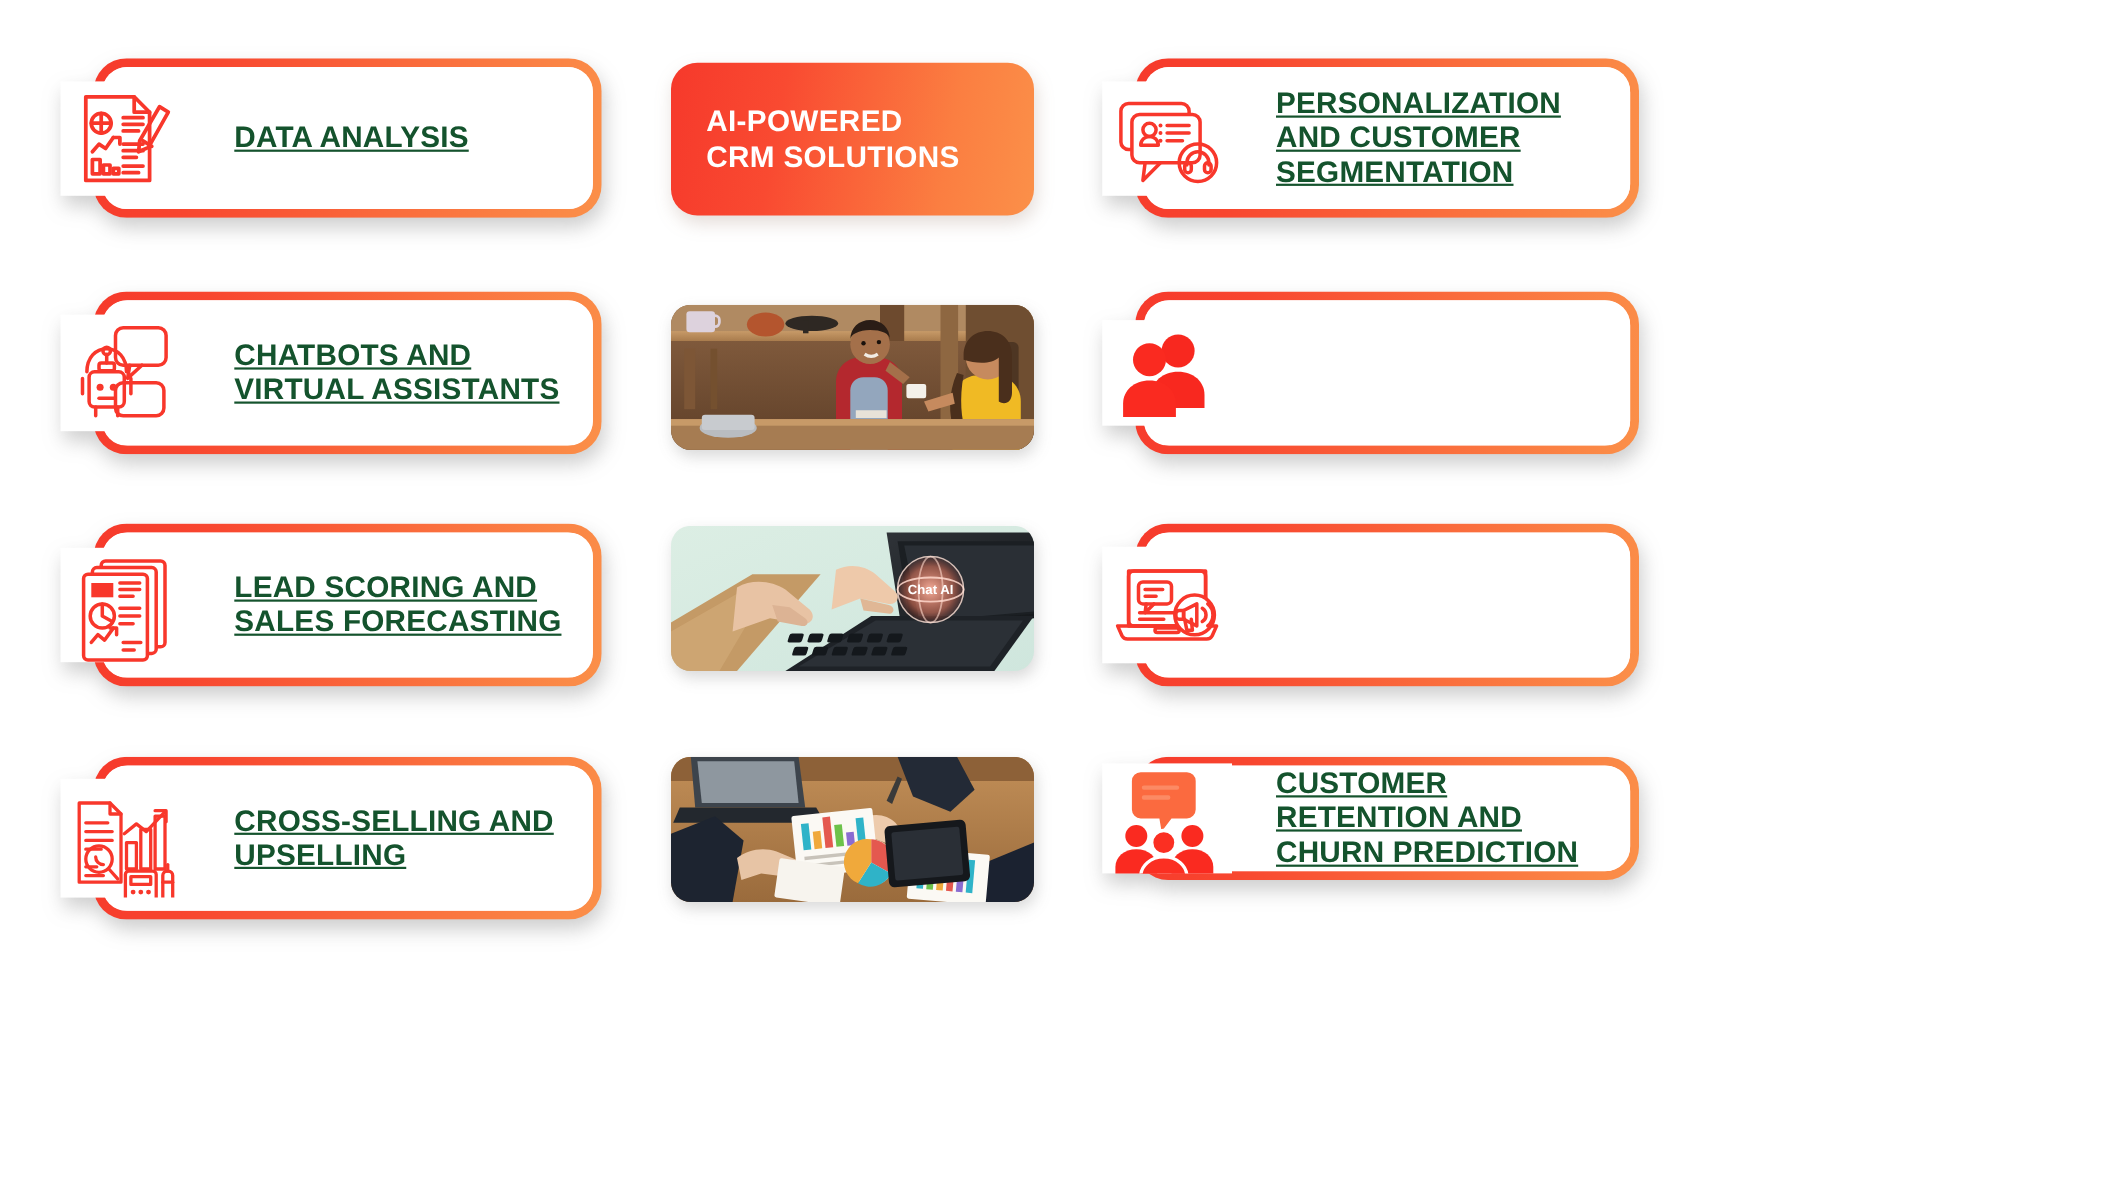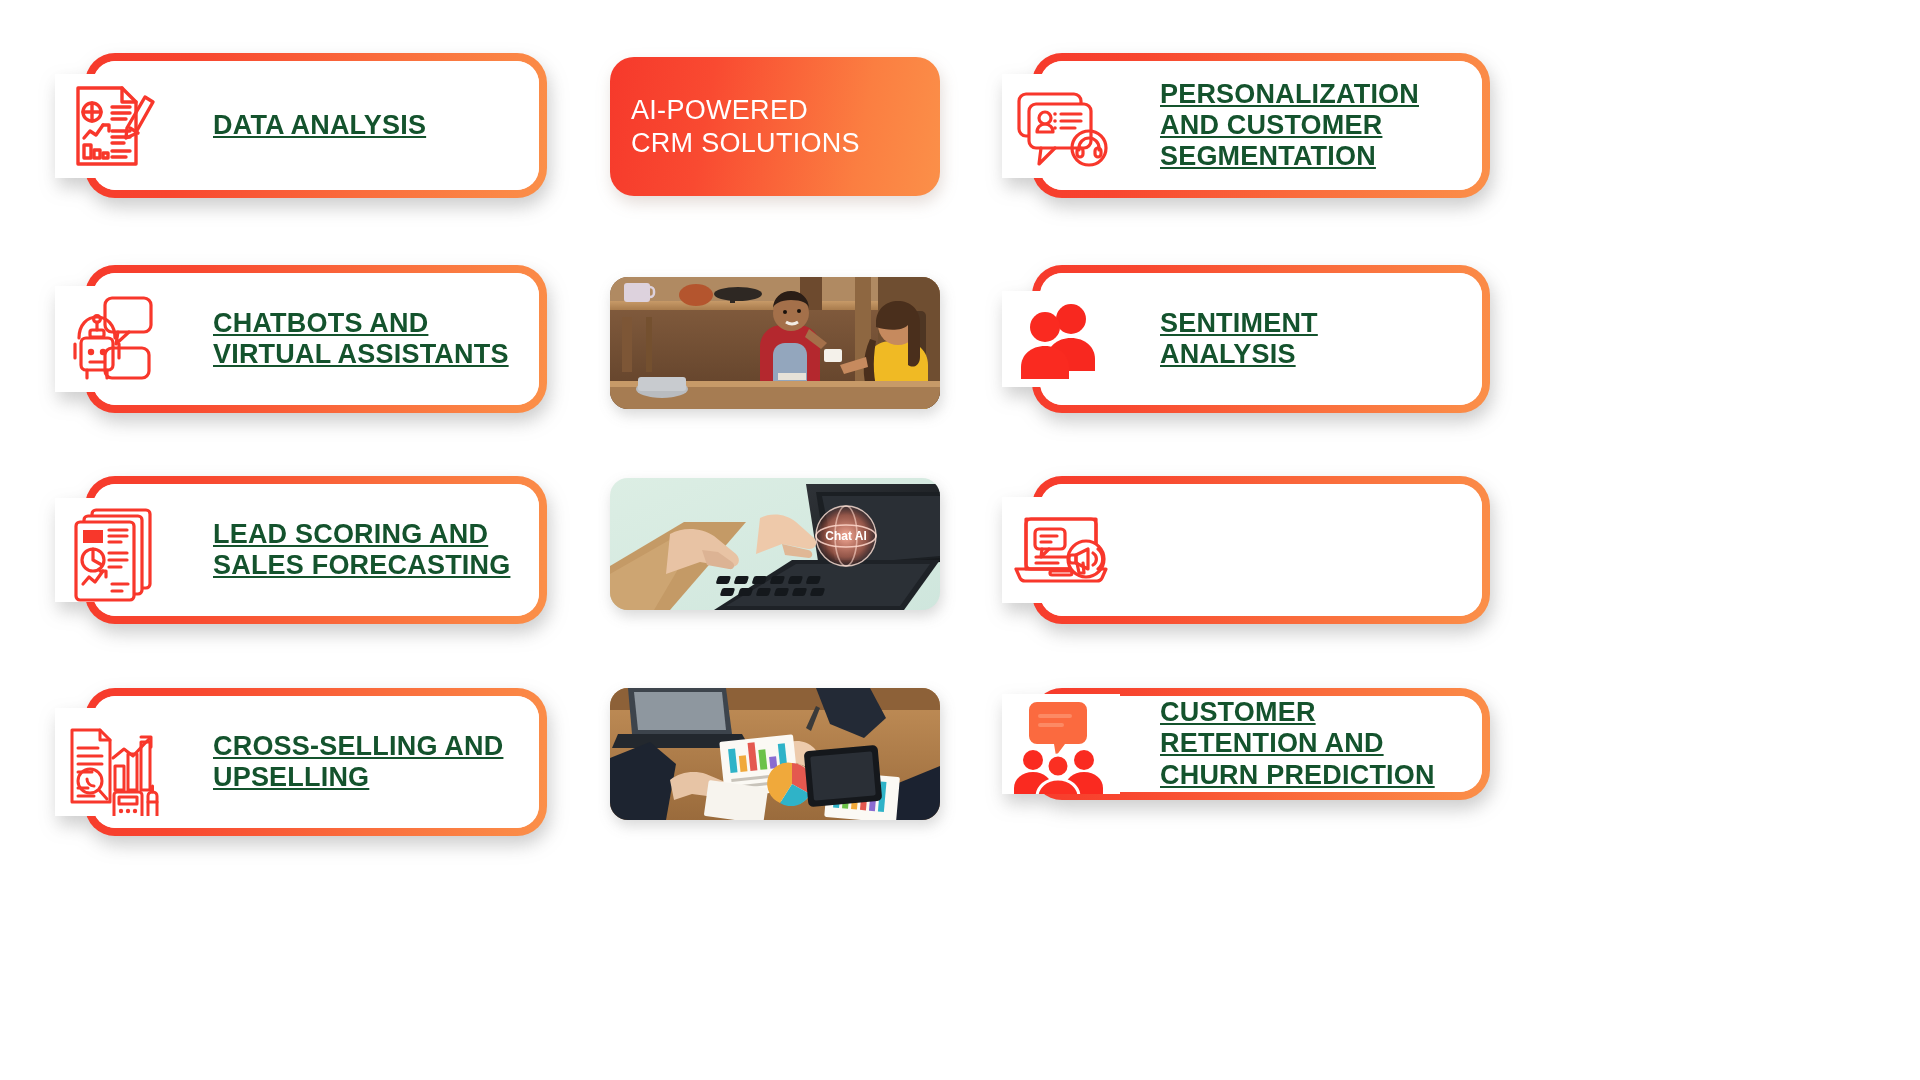--- a/index.html
+++ b/index.html
@@ -62,26 +62,26 @@
   .hero{
     position:absolute;
     border-radius:24px;
     background:linear-gradient(100deg,#F6392B 0%,#F94A31 30%,#FB7E41 75%,#FB9049 100%);
     display:flex;align-items:center;
     box-sizing:border-box;
     filter:drop-shadow(2px 7px 8px rgba(120,80,60,0.20));
   }
   .hero-title{
     color:#ffffff;
-    font-weight:normal;
+    font-weight:bold;
     font-size:27px;
     line-height:1.22;
     letter-spacing:0.3px;
     text-transform:uppercase;
-    margin-left:21px;
+    margin-left:32px;
     white-space:pre-line;
   }
 
   
   .photo{
     position:absolute;
     border-radius:18px;
     overflow:hidden;
     filter:drop-shadow(2px 6px 7px rgba(80,80,80,0.22));
   }
@@ -394,22 +394,20 @@
   <div class="card" style="left:1032px;top:265px;width:458px;height:148px;">
     <div class="card-inner">
       <span class="icon-wrap">
         <svg width="96" height="96" viewBox="0 0 96 96" fill="#F8281F">
           <circle cx="58" cy="28" r="15"></circle>
           <path d="M58 47c14 0 24 9 24 21v12H34V68c0-12 10-21 24-21z"></path>
           <circle cx="32" cy="36" r="15" fill="#FA2A20"></circle>
           <path d="M32 55c14 0 24 9 24 21v12H8V76c0-12 10-21 24-21z" fill="#FA2A20"></path>
         </svg>
       </span>
-      <div class="card-title">SENTIMENT
-ANALYSIS</div>
     </div>
   </div>
 
   <div class="card" style="left:1032px;top:476px;width:458px;height:148px;">
     <div class="card-inner">
       <span class="icon-wrap">
         <svg width="106" height="106" viewBox="0 0 106 106" fill="none" stroke="#F8372B" stroke-width="3.2" stroke-linecap="round" stroke-linejoin="round">
           <path d="M18 22h70v50H18z" rx="5"></path>
           <rect x="18" y="22" width="70" height="50" rx="5"></rect>
           <path d="M8 72h90l-4 9c-1 2-3 3-5 3H17c-2 0-4-1-5-3z"></path>

